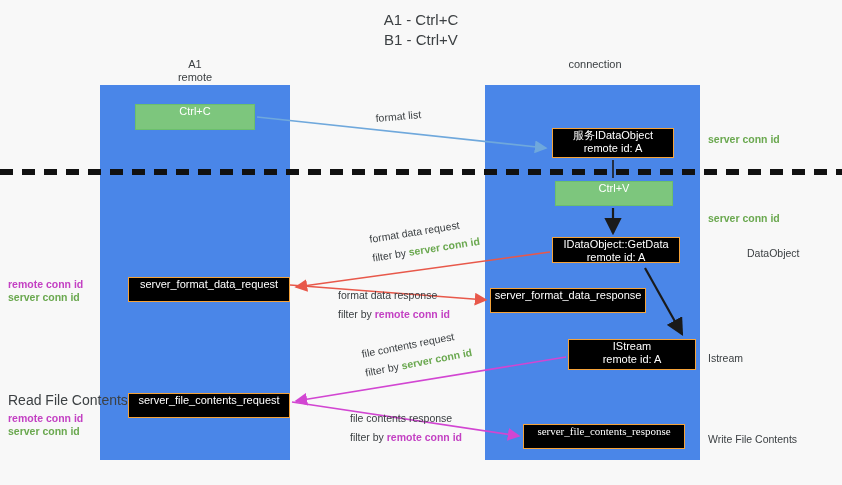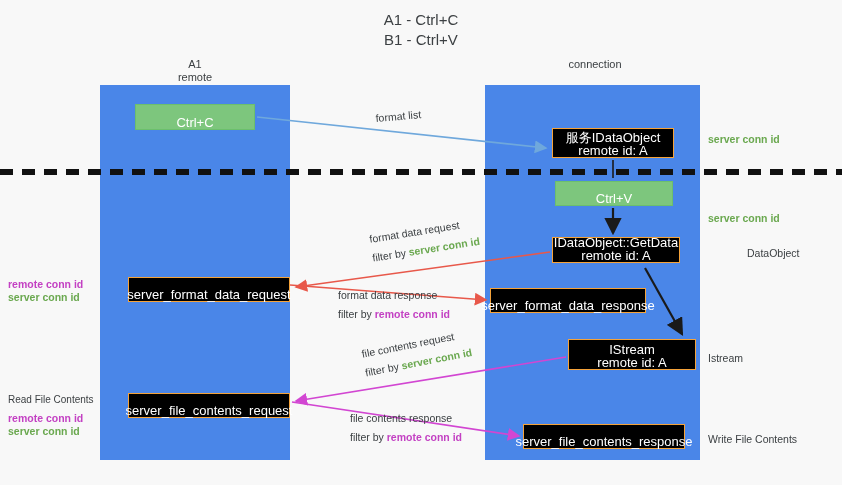--- a/index.html
+++ b/index.html
@@ -24,35 +24,35 @@
   }
   #head-a1{left:110px;top:58px;width:170px;}
   #head-b1{left:510px;top:58px;width:170px;}
 
   .lane{position:absolute;background:#4a86e8;}
   #lane-a1{left:100px;top:85px;width:190px;height:375px;}
   #lane-b1{left:485px;top:85px;width:215px;height:375px;}
 
   .box{
     position:absolute;box-sizing:border-box;
-    display:flex;align-items:flex-end;justify-content:center;
-    text-align:center;color:#fff;font-size:13px;line-height:13px;
+    display:flex;align-items:flex-start;justify-content:center;
+    text-align:center;color:#fff;font-size:11px;line-height:13px;
   }
   .box.green{background:#7dc67d;border:1px solid #6cbf6c;}
   .box.orange{background:#000000;border:1px solid #f5a33a;}
 
   #box-ctrl-c{left:135px;top:104px;width:120px;height:26px;}
   #box-ctrl-v{left:555px;top:181px;width:118px;height:25px;}
   #box-idataobject{left:552px;top:128px;width:122px;height:30px;}
   #box-getdata{left:552px;top:237px;width:128px;height:26px;}
   #box-istream{left:568px;top:339px;width:128px;height:31px;}
   #box-fmt-req{left:128px;top:277px;width:162px;height:25px;}
   #box-fmt-resp{left:490px;top:288px;width:156px;height:25px;}
   #box-file-req{left:128px;top:393px;width:162px;height:25px;}
-  #box-file-resp{left:523px;top:424px;width:162px;height:25px;}
+  #box-file-resp{left:523px;top:424px;width:162px;height:25px;font-family:Liberation Serif, serif;}
 
   .lbl{position:absolute;font-size:10.5px;line-height:14px;color:#3c4043;white-space:nowrap;}
   .green-t{color:#6aa84f;font-weight:bold;}
   .mag-t{color:#c341c3;font-weight:bold;}
   .rot-a{transform:rotate(-9deg);transform-origin:left top;}
   .rot-b{transform:rotate(-11deg);transform-origin:left top;}
 
   #lbl-format-list{left:375px;top:111px;transform:rotate(-5deg);transform-origin:left top;}
   #lbl-srv1{left:708px;top:132px;}
   #lbl-srv2{left:708px;top:211px;}
@@ -62,21 +62,21 @@
 
   #grp-fmt-req{left:368px;top:230px;}
   #grp-fmt-resp{left:338px;top:286px;}
   #grp-file-req{left:360px;top:345px;}
   #grp-file-resp{left:350px;top:409px;}
   .grp{position:absolute;font-size:10.5px;line-height:19px;white-space:nowrap;color:#3c4043;}
   .grp .l2{display:block;}
   .stackl{position:absolute;font-size:10.5px;line-height:13px;text-align:left;}
   #stk-1{left:8px;top:278px;}
   #stk-2{left:8px;top:412px;}
-  #txt-readfile{left:8px;top:393px;font-size:10px;color:#3c4043;}
+  #txt-readfile{left:8px;top:393px;font-size:14px;color:#3c4043;}
 </style>
 </head>
 <body>
 
 <div class="stage">
 
   <div class="title">
     <div>A1 - Ctrl+C</div>
     <div>B1 - Ctrl+V</div>
   </div>

